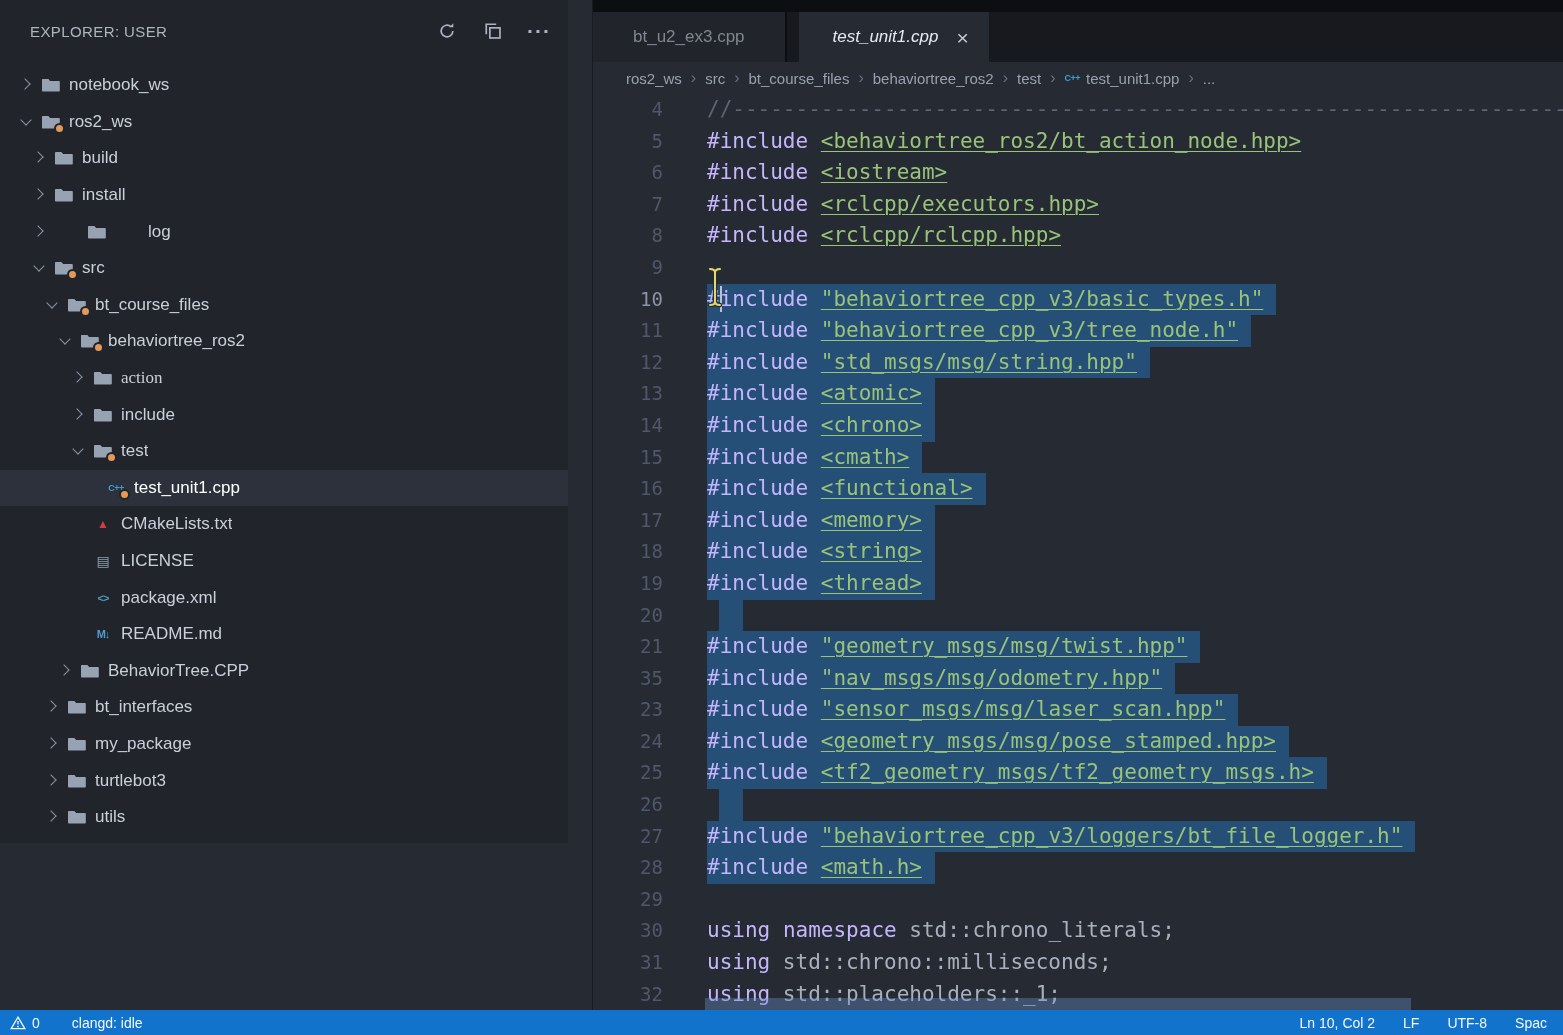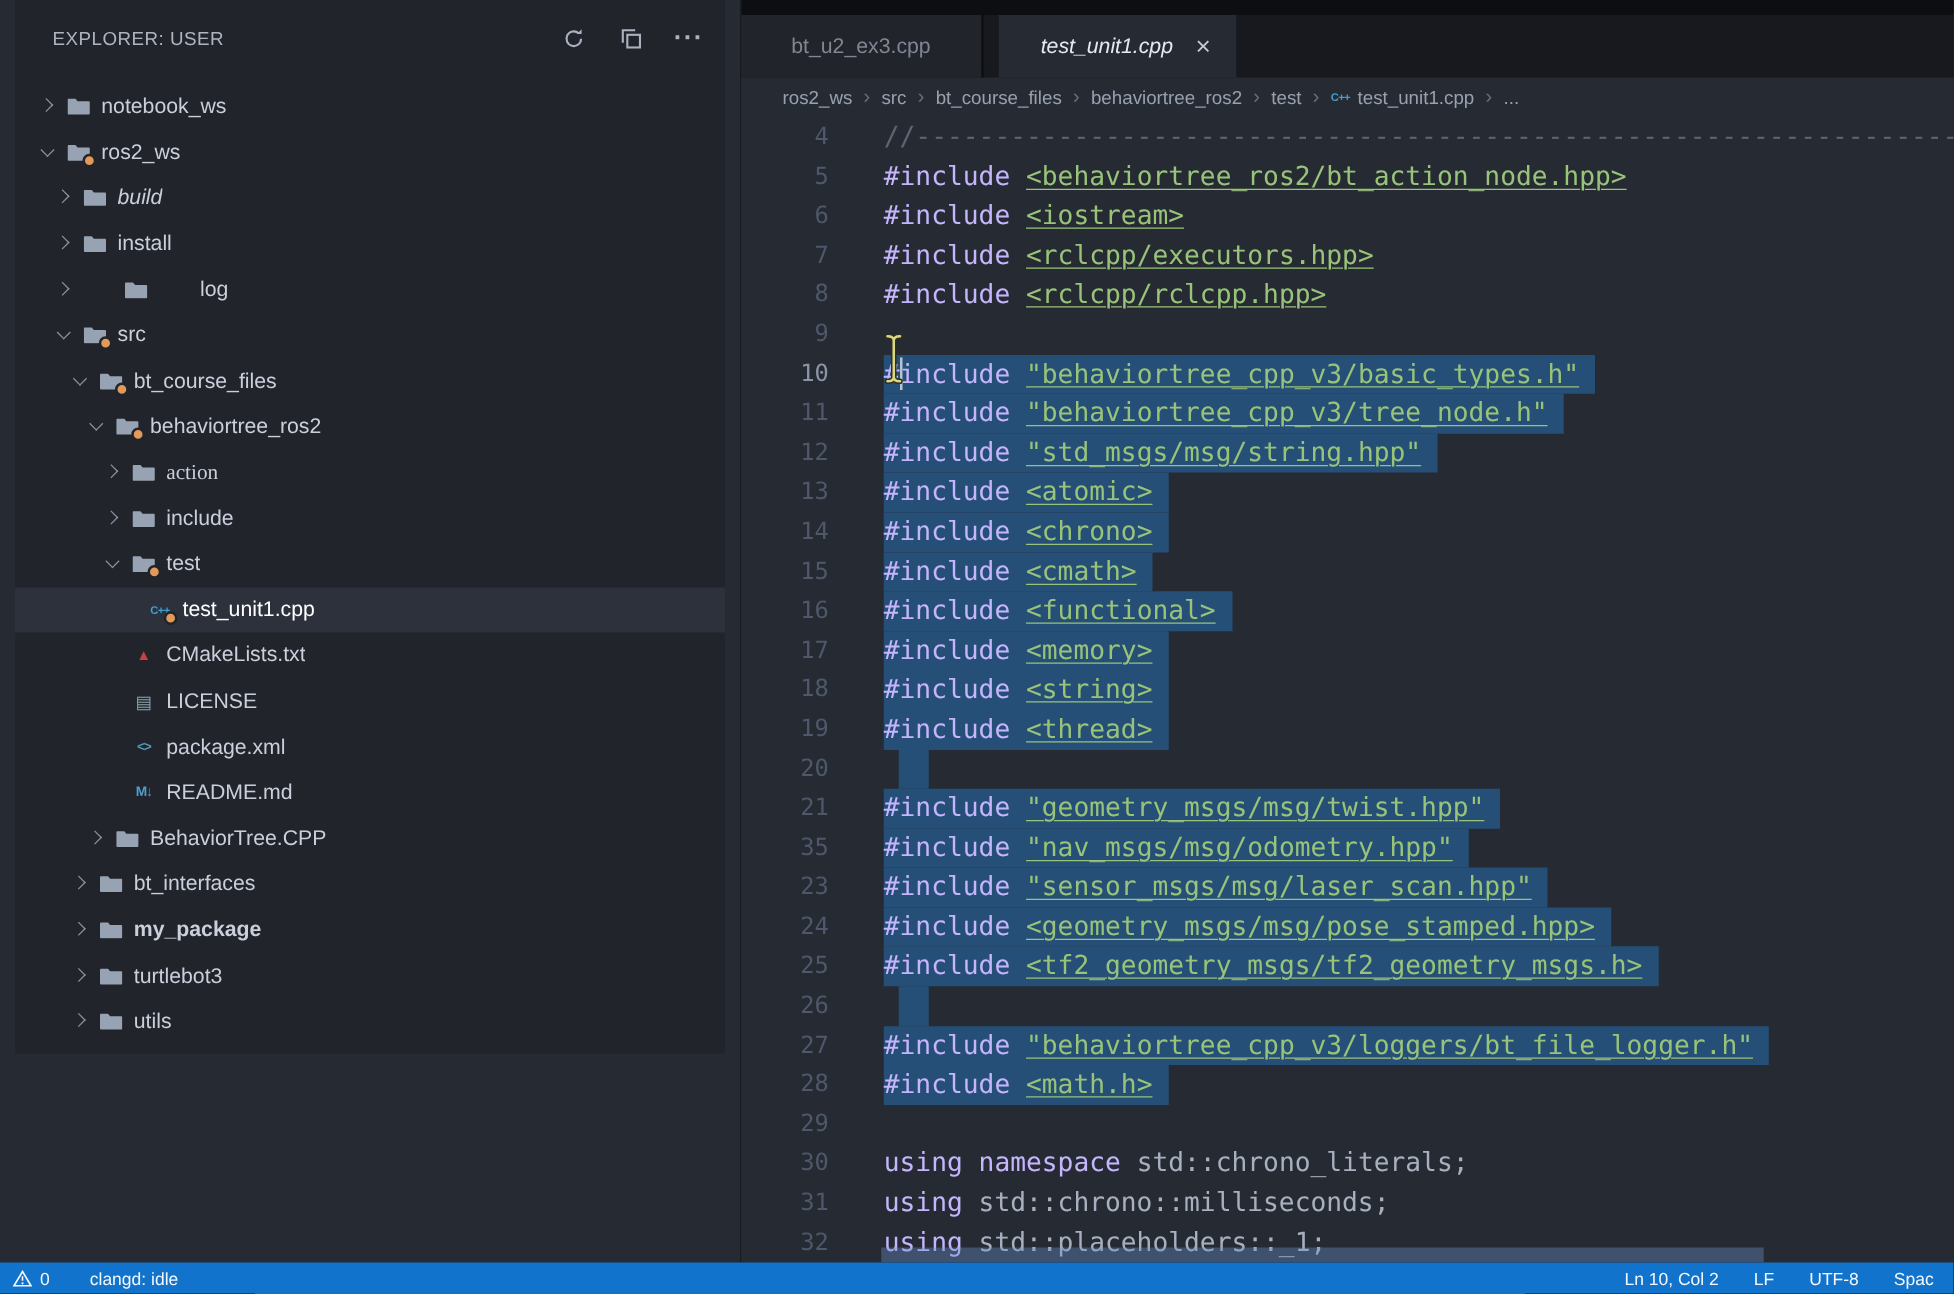--- a/index.html
+++ b/index.html
@@ -1,20 +1,20 @@
 <!DOCTYPE html>
 <html><head>
 <meta charset="utf-8">
 <style>
   html,body{margin:0;padding:0;background:#14161a;}
   .app{position:relative;width:1563px;height:1035px;overflow:hidden;background:#262b33;
        font-family:"Liberation Sans",sans-serif;-webkit-font-smoothing:antialiased;}
 
   
-  .sidebar{position:absolute;left:12px;top:0;width:568px;height:843px;background:#21252b;overflow:hidden;}
+  .sidebar{position:absolute;left:0;top:0;width:568px;height:843px;background:#21252b;overflow:hidden;}
   .sb-header{height:62px;display:flex;align-items:center;padding:0 18px 0 30px;}
   .sb-title{flex:1;font-size:15px;letter-spacing:.4px;color:#aeb5c1;}
   .sb-icons{display:flex;align-items:center;gap:24px;}
   .sb-icon{width:22px;height:22px;display:flex;align-items:center;justify-content:center;color:#aab2c0;cursor:pointer;}
   .sb-icon svg{display:block;}
   .dots{font-size:21px;font-weight:bold;color:#aab2c0;letter-spacing:1px;line-height:10px;}
 
   .tree{padding-top:5px;}
   .tree-row{height:36.6px;display:flex;align-items:center;font-size:17px;color:#c9cfdb;white-space:nowrap;cursor:pointer;}
   .tree-row.selected{background:#2c313c;color:#ffffff;}
@@ -112,21 +112,21 @@
         <div class="tree-row" style="padding-left: 18px;">
           <span class="chev down"></span>
           <span class="tree-icon">
             <svg width="18" height="14" viewBox="0 0 18 14">
               <path d="M0.8 1h5.6l1.7 2h8.9c.5 0 .8.3.8.8v9c0 .5-.3.8-.8.8H.8c-.5 0-.8-.3-.8-.8V1.8C0 1.3.3 1 .8 1z" fill="#97a2b3"></path>
             </svg>
             <span class="mod-dot"></span>
           </span>
           <span class="tree-label">ros2_ws</span>
         </div>
-        <div class="tree-row" style="padding-left: 31px; font-style: italic;">
+        <div class="tree-row" style="padding-left: 31px;">
           <span class="chev right"></span>
           <span class="tree-icon">
             <svg width="18" height="14" viewBox="0 0 18 14">
               <path d="M0.8 1h5.6l1.7 2h8.9c.5 0 .8.3.8.8v9c0 .5-.3.8-.8.8H.8c-.5 0-.8-.3-.8-.8V1.8C0 1.3.3 1 .8 1z" fill="#97a2b3"></path>
             </svg>
           </span>
           <span class="tree-label">build</span>
         </div>
         <div class="tree-row" style="padding-left: 31px;">
           <span class="chev right"></span>
@@ -251,21 +251,21 @@
         </div>
         <div class="tree-row" style="padding-left: 44px;">
           <span class="chev right"></span>
           <span class="tree-icon">
             <svg width="18" height="14" viewBox="0 0 18 14">
               <path d="M0.8 1h5.6l1.7 2h8.9c.5 0 .8.3.8.8v9c0 .5-.3.8-.8.8H.8c-.5 0-.8-.3-.8-.8V1.8C0 1.3.3 1 .8 1z" fill="#97a2b3"></path>
             </svg>
           </span>
           <span class="tree-label">bt_interfaces</span>
         </div>
-        <div class="tree-row" style="padding-left: 44px; font-weight: bold;">
+        <div class="tree-row" style="padding-left: 44px;">
           <span class="chev right"></span>
           <span class="tree-icon">
             <svg width="18" height="14" viewBox="0 0 18 14">
               <path d="M0.8 1h5.6l1.7 2h8.9c.5 0 .8.3.8.8v9c0 .5-.3.8-.8.8H.8c-.5 0-.8-.3-.8-.8V1.8C0 1.3.3 1 .8 1z" fill="#97a2b3"></path>
             </svg>
           </span>
           <span class="tree-label">my_package</span>
         </div>
         <div class="tree-row" style="padding-left: 44px;">
           <span class="chev right"></span>

